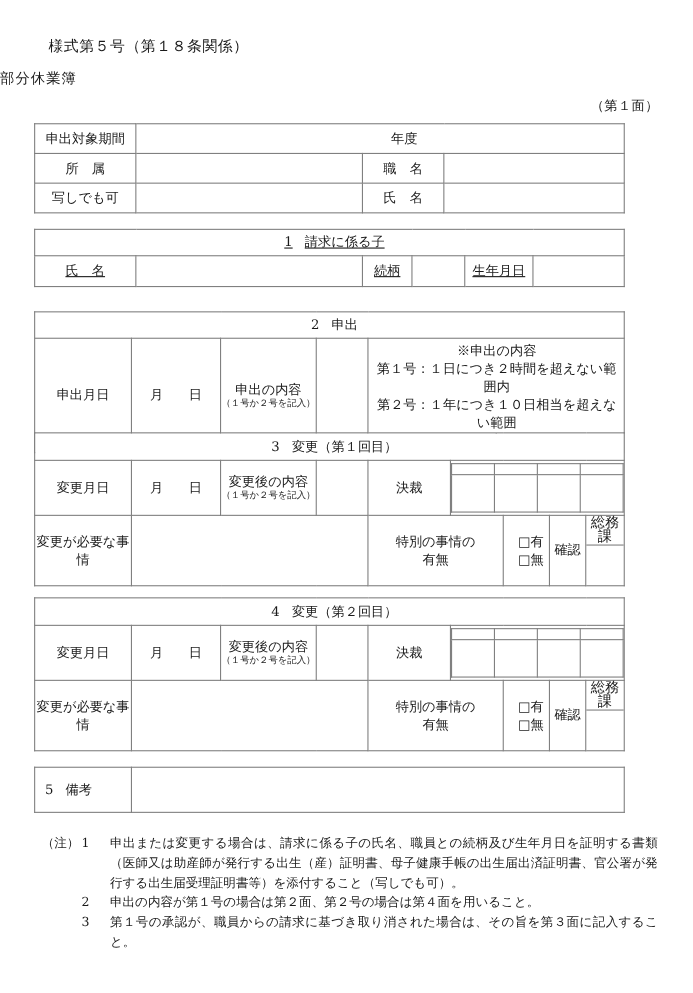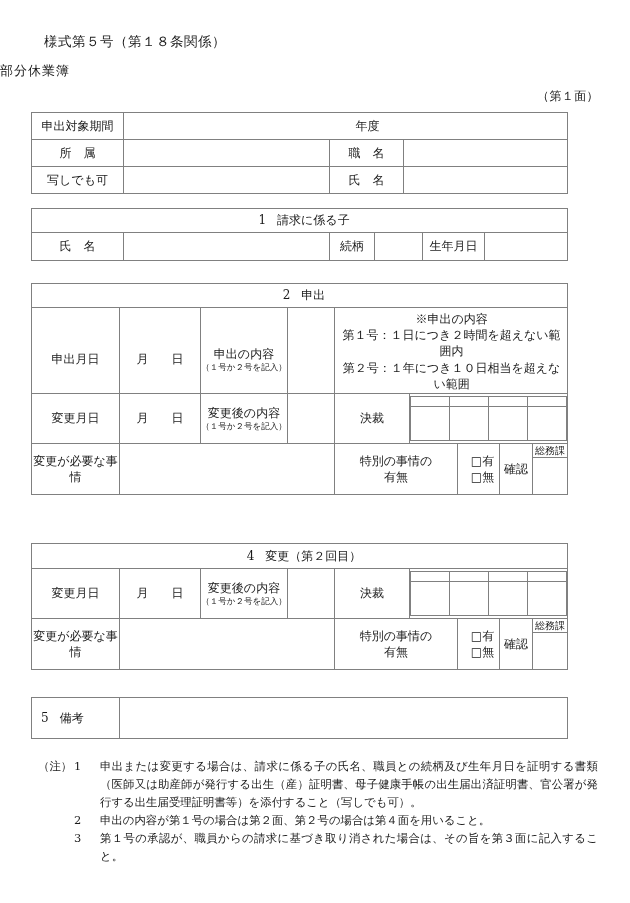--- a/index.html
+++ b/index.html
@@ -130,21 +130,21 @@
     border-collapse: collapse;
     table-layout: fixed;
   }
   .soumu-wrap td {
     border: 1px solid #9a9a9a;
     padding: 0;
     text-align: center;
   }
   .soumu-wrap td.cap {
     height: 13px;
-    font-size: 10px;
+    font-size: 13px;
     line-height: 13px;
     border-top: none;
     border-left: none;
     border-right: none;
     margin-left: 41px;
   }
   .soumu-wrap td.fill {
     height: 36px;
     border: none;
   }
@@ -222,21 +222,21 @@
       <tr>
         <td class="lbl" style="height:26px">写しでも可</td>
         <td></td>
         <td class="lbl">氏　名</td>
         <td></td>
       </tr>
     </tbody>
       </table>
   </div>
 
-  <div class="block" style="top:208px;">
+  <div class="block" style="top:208px;text-decoration:underline;">
     <table class="grid">
       <colgroup>
         <col style="width:92px">
           <col style="width:206px">
         <col style="width:45px">
           <col style="width:48px">
         <col style="width:62px">
           <col style="width:83px">
       </colgroup>
       <tbody>
@@ -298,20 +298,23 @@
           <col style="width:81px">
         <col style="width:87px">
           <col style="width:47px">
         <col style="width:75px">
           <col style="width:48px">
         <col style="width:42px">
           <col style="width:33px">
         <col style="width:35px">
       </colgroup>
       <tbody>
+          <tr>
+        <td class="sec-head" colspan="9" style="height:24px"><span class="num">3</span><span>変更（第１回目）</span></td>
+      </tr>
       <tr>
         <td class="lbl" style="height:49px">変更月日</td>
         <td>
           <span style="display:inline-block;width:100%;">
             <span style="display:inline-block;width:44%;text-align:center">月</span><span style="display:inline-block;width:44%;text-align:center">日</span>
           </span>
         </td>
         <td>
           <span>変更後の内容</span>
           <span class="sub">（１号か２号を記入）</span>

